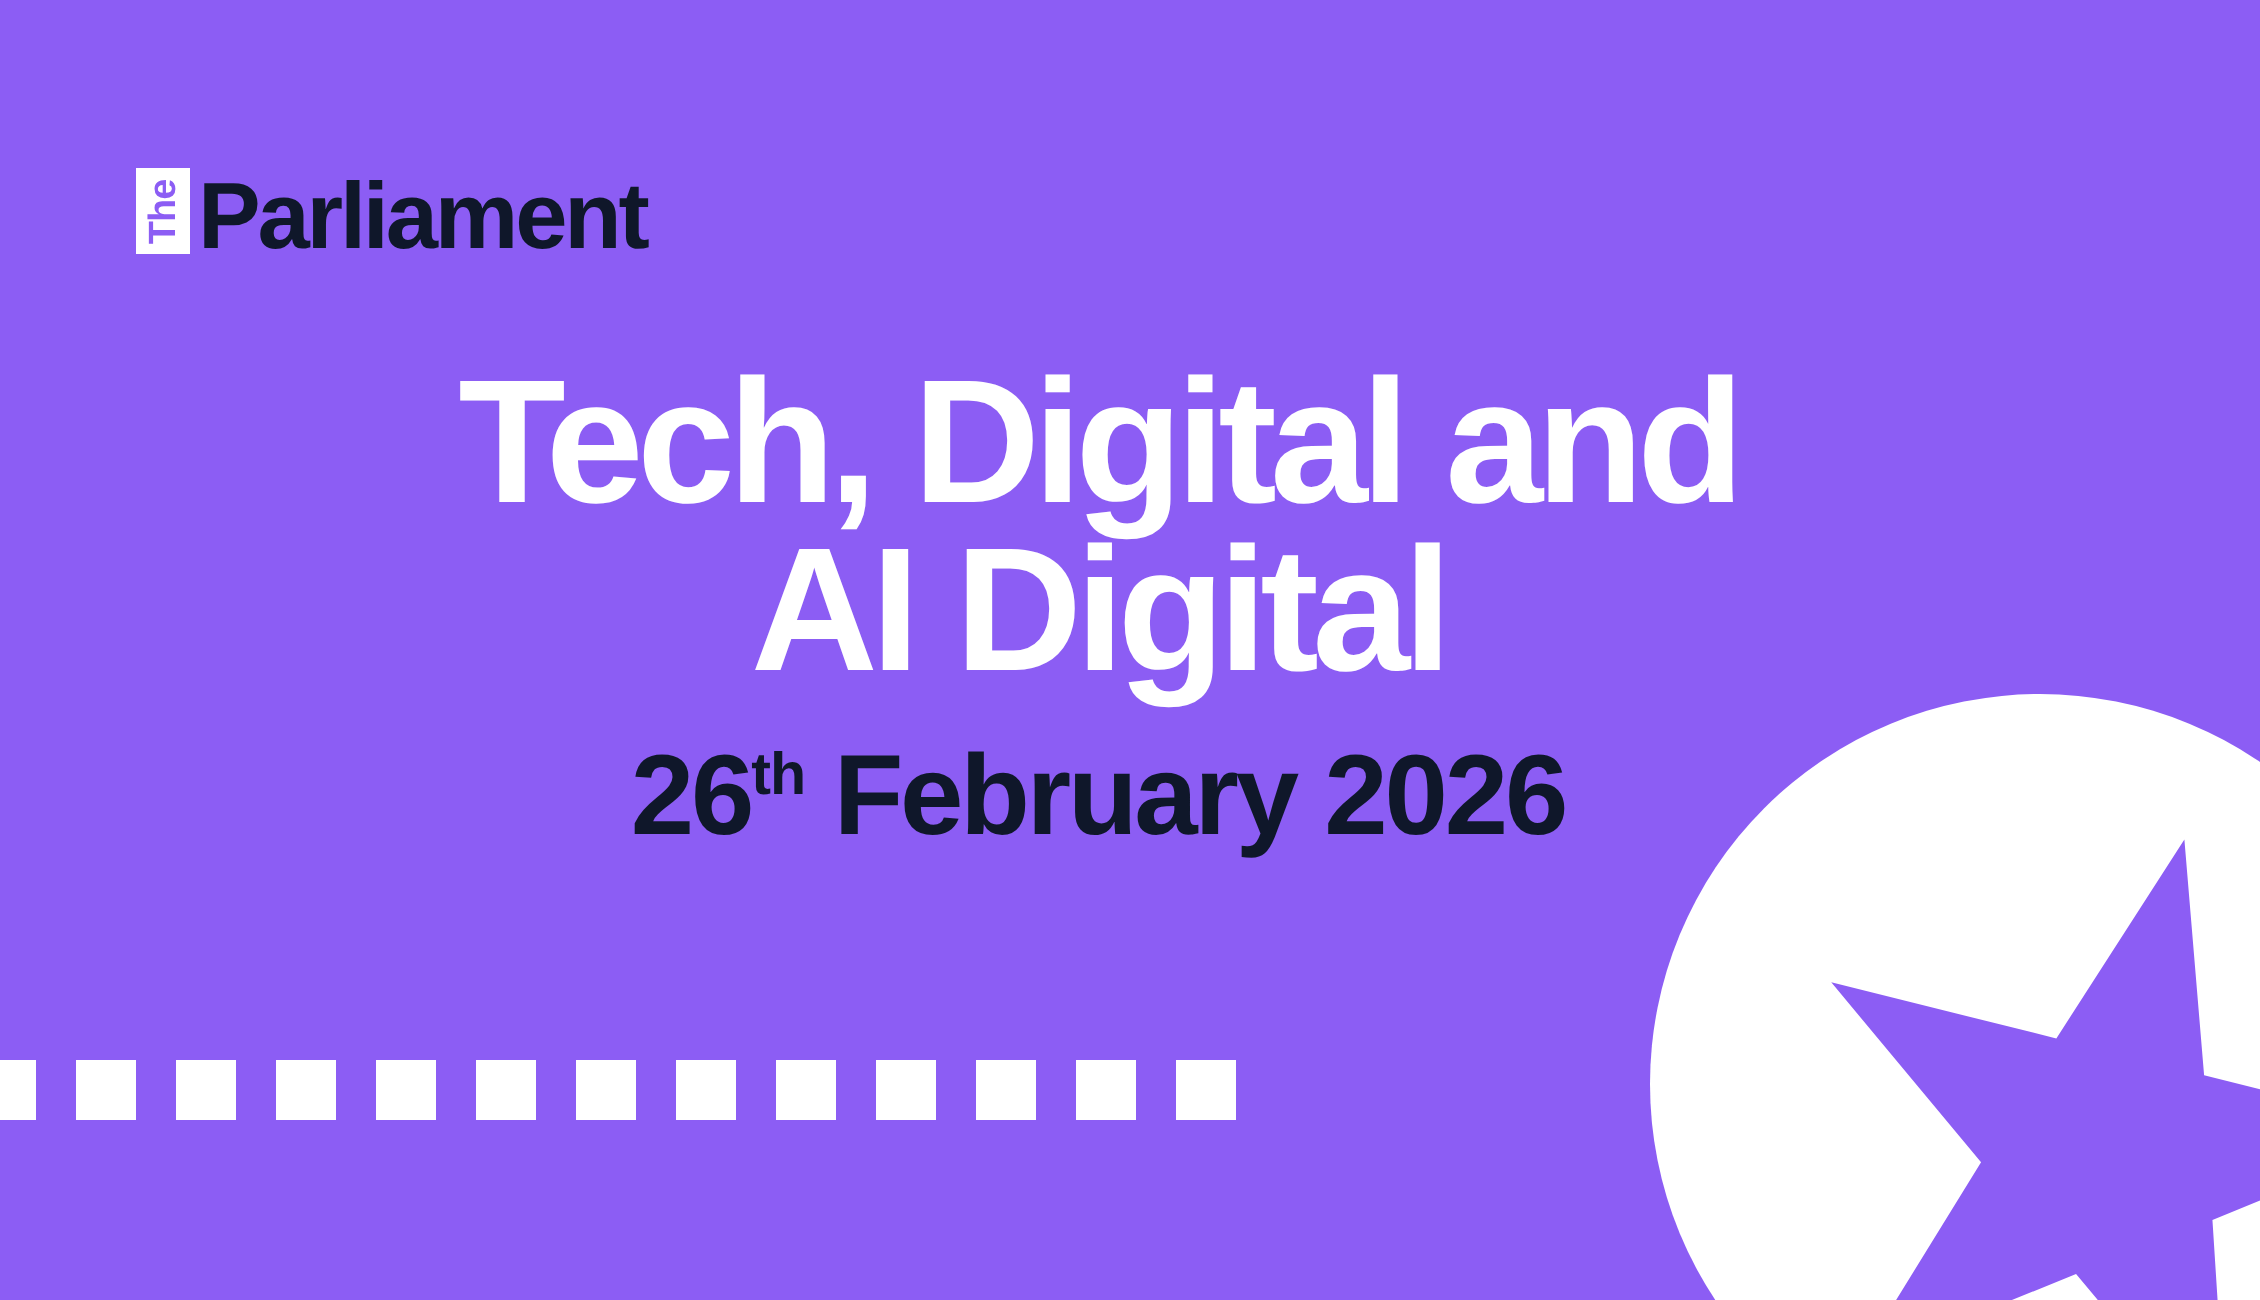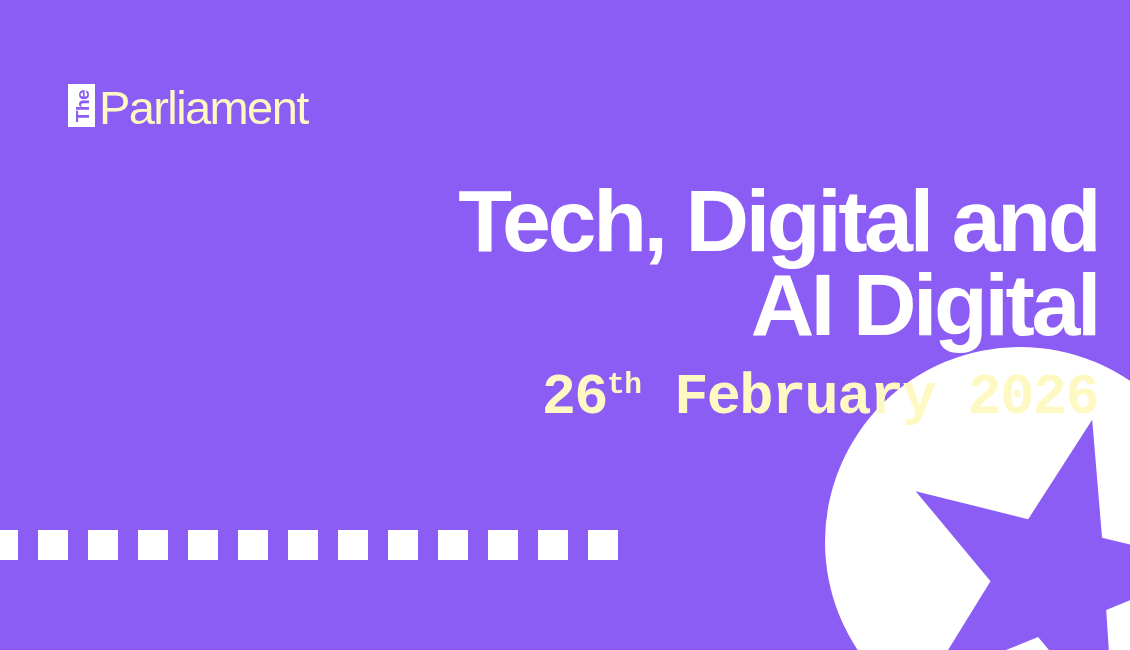--- a/index.html
+++ b/index.html
@@ -48,55 +48,55 @@
     transform: translate(-50%, -50%) rotate(-90deg);
     color: #8C5DF4;
     font-size: 19px;
     font-weight: 700;
     letter-spacing: -0.5px;
     line-height: 1;
     white-space: nowrap;
     font-family: "Liberation Sans", sans-serif;
   }
   .logo-word {
-    color: #fef9c3;
+    color: #0f172a;
     font-size: 47px;
-    font-weight: 400;
+    font-weight: 700;
     letter-spacing: -1.6px;
     line-height: 0.92;
     font-family: "Liberation Sans", sans-serif;
     position: relative;
     top: 2px;
   }
 
   
   .headline-block {
     position: absolute;
     left: 0;
     top: 178px;
     width: 1098px;
-    text-align: right;
+    text-align: center;
     z-index: 5;
   }
   .headline {
     color: #ffffff;
     font-family: "Liberation Sans", sans-serif;
     font-weight: 700;
     font-size: 88px;
     line-height: 0.98;
     letter-spacing: -3.4px;
     margin: 0;
     white-space: nowrap;
   }
   .headline-line2 {
     margin-top: -2px;
   }
   .date-line {
-    color: #fef9c3;
-    font-family: Liberation Mono, monospace;
+    color: #0f172a;
+    font-family: Liberation Sans, sans-serif;
     font-weight: 700;
     font-size: 57px;
     line-height: 1;
     letter-spacing: -1.6px;
     margin: 0;
     margin-top: 22px;
     white-space: nowrap;
   }
   .date-ord {
     font-size: 0.52em;

